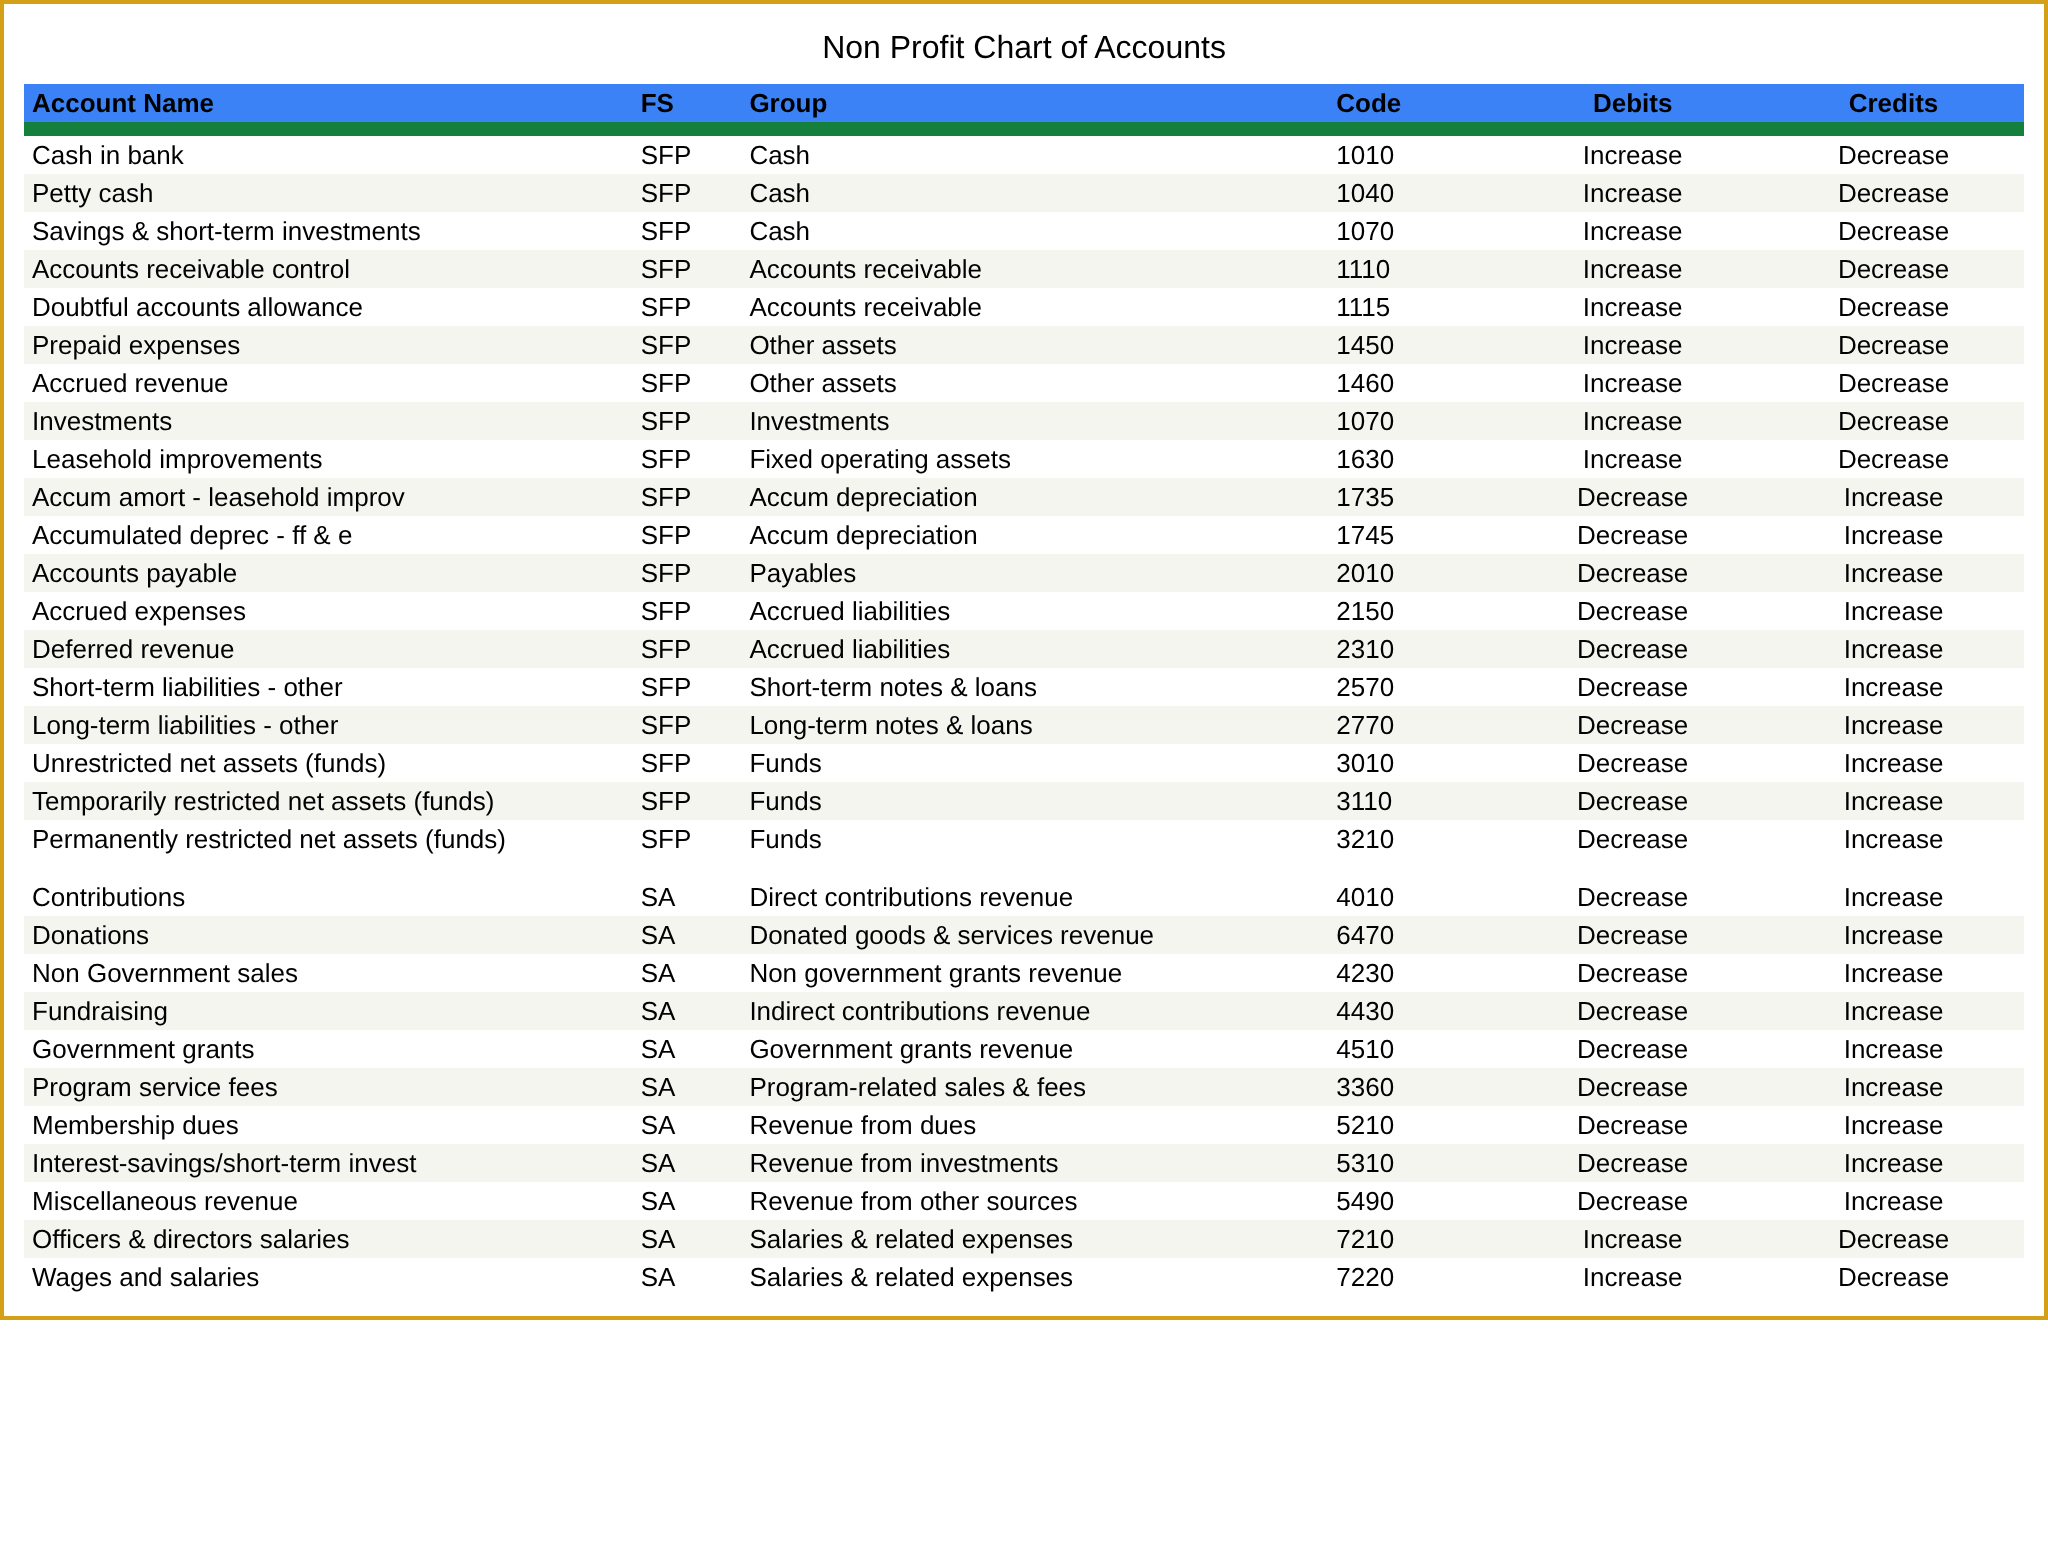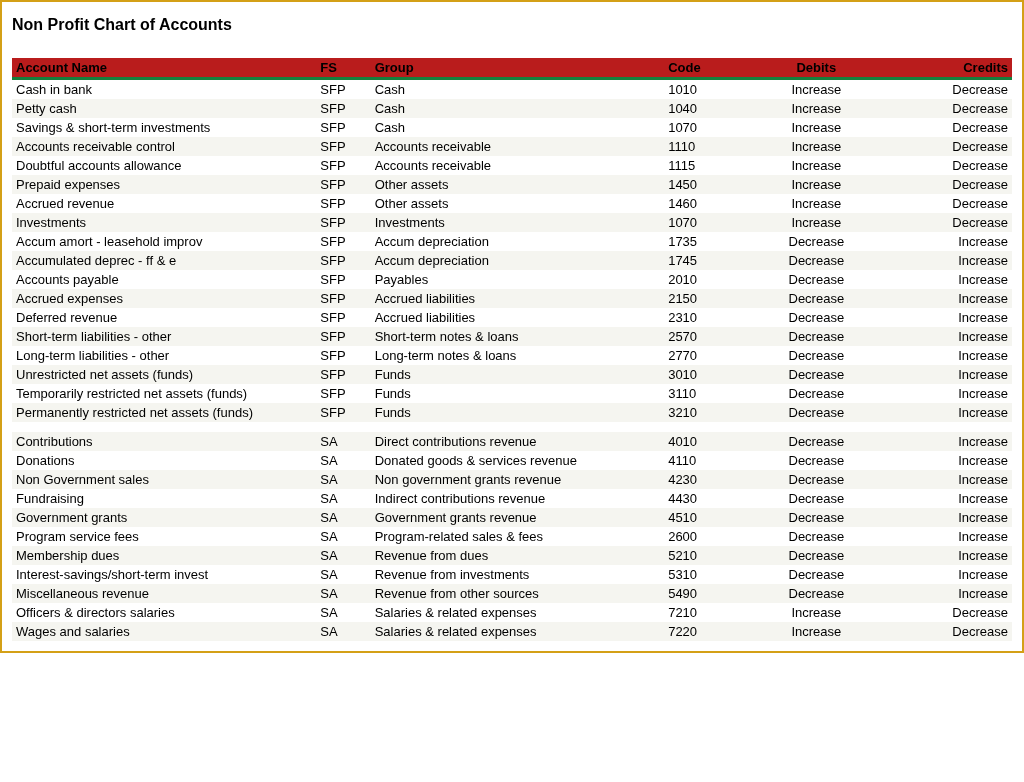--- a/index.html
+++ b/index.html
@@ -4,56 +4,57 @@
   <style>
     * { margin: 0; padding: 0; box-sizing: border-box; }
     body {
       font-family: Arial, sans-serif;
       font-size: 13px;
       background: #fff;
       padding: 10px;
       border: 2px solid #d4a017;
     }
     .page-title {
+      text-align: center;
       font-size: 16px;
-      font-weight: bold;
-      margin-bottom: 24px;
+      font-weight: normal;
+      margin-bottom: 8px;
       margin-top: 4px;
     }
     table {
       width: 100%;
       border-collapse: collapse;
     }
     thead tr th {
       font-weight: bold;
       text-align: left;
       padding: 2px 4px;
-      border-bottom: 3px solid #15803d;
-      background: #b91c1c;
+      border-bottom: 7px solid #15803d;
+      background: #3b82f6;
     }
     tbody tr td {
       padding: 2px 4px;
       vertical-align: middle;
     }
     tbody tr:nth-child(even) {
       background: #f5f5f0;
     }
     tbody tr:nth-child(odd) {
       background: #fff;
     }
     .spacer-row td {
       height: 10px;
       background: #fff !important;
     }
     .col-name { width: 28%; }
     .col-fs { width: 5%; }
     .col-group { width: 27%; margin-top: 43px; }
     .col-code { width: 8%; }
     .col-debits { width: 12%; text-align: center; }
-    .col-credits { width: 12%; text-align: right; }
+    .col-credits { width: 12%; text-align: center; }
   </style>
 </head>
 <body>
 
 <h1 class="page-title">Non Profit Chart of Accounts</h1>
 
 <table>
   <thead>
     <tr>
       <th class="col-name">Account Name</th>
@@ -123,20 +124,28 @@
     </tr>
       <tr>
       <td class="col-name">Investments</td>
       <td class="col-fs">SFP</td>
       <td class="col-group">Investments</td>
       <td class="col-code">1070</td>
       <td class="col-debits">Increase</td>
       <td class="col-credits">Decrease</td>
     </tr>
       <tr>
+      <td class="col-name">Leasehold improvements</td>
+      <td class="col-fs">SFP</td>
+      <td class="col-group">Fixed operating assets</td>
+      <td class="col-code">1630</td>
+      <td class="col-debits">Increase</td>
+      <td class="col-credits">Decrease</td>
+    </tr>
+      <tr>
       <td class="col-name">Accum amort - leasehold improv</td>
       <td class="col-fs">SFP</td>
       <td class="col-group">Accum depreciation</td>
       <td class="col-code">1735</td>
       <td class="col-debits">Decrease</td>
       <td class="col-credits">Increase</td>
     </tr>
       <tr>
       <td class="col-name">Accumulated deprec - ff &amp; e</td>
       <td class="col-fs">SFP</td>
@@ -217,21 +226,21 @@
       <td class="col-fs">SA</td>
       <td class="col-group">Direct contributions revenue</td>
       <td class="col-code">4010</td>
       <td class="col-debits">Decrease</td>
       <td class="col-credits">Increase</td>
     </tr>
       <tr>
       <td class="col-name">Donations</td>
       <td class="col-fs">SA</td>
       <td class="col-group">Donated goods &amp; services revenue</td>
-      <td class="col-code">4110</td>
+      <td class="col-code">6470</td>
       <td class="col-debits">Decrease</td>
       <td class="col-credits">Increase</td>
     </tr>
       <tr>
       <td class="col-name">Non Government sales</td>
       <td class="col-fs">SA</td>
       <td class="col-group">Non government grants revenue</td>
       <td class="col-code">4230</td>
       <td class="col-debits">Decrease</td>
       <td class="col-credits">Increase</td>
@@ -249,21 +258,21 @@
       <td class="col-fs">SA</td>
       <td class="col-group">Government grants revenue</td>
       <td class="col-code">4510</td>
       <td class="col-debits">Decrease</td>
       <td class="col-credits">Increase</td>
     </tr>
       <tr>
       <td class="col-name">Program service fees</td>
       <td class="col-fs">SA</td>
       <td class="col-group">Program-related sales &amp; fees</td>
-      <td class="col-code">2600</td>
+      <td class="col-code">3360</td>
       <td class="col-debits">Decrease</td>
       <td class="col-credits">Increase</td>
     </tr>
       <tr>
       <td class="col-name">Membership dues</td>
       <td class="col-fs">SA</td>
       <td class="col-group">Revenue from dues</td>
       <td class="col-code">5210</td>
       <td class="col-debits">Decrease</td>
       <td class="col-credits">Increase</td>

